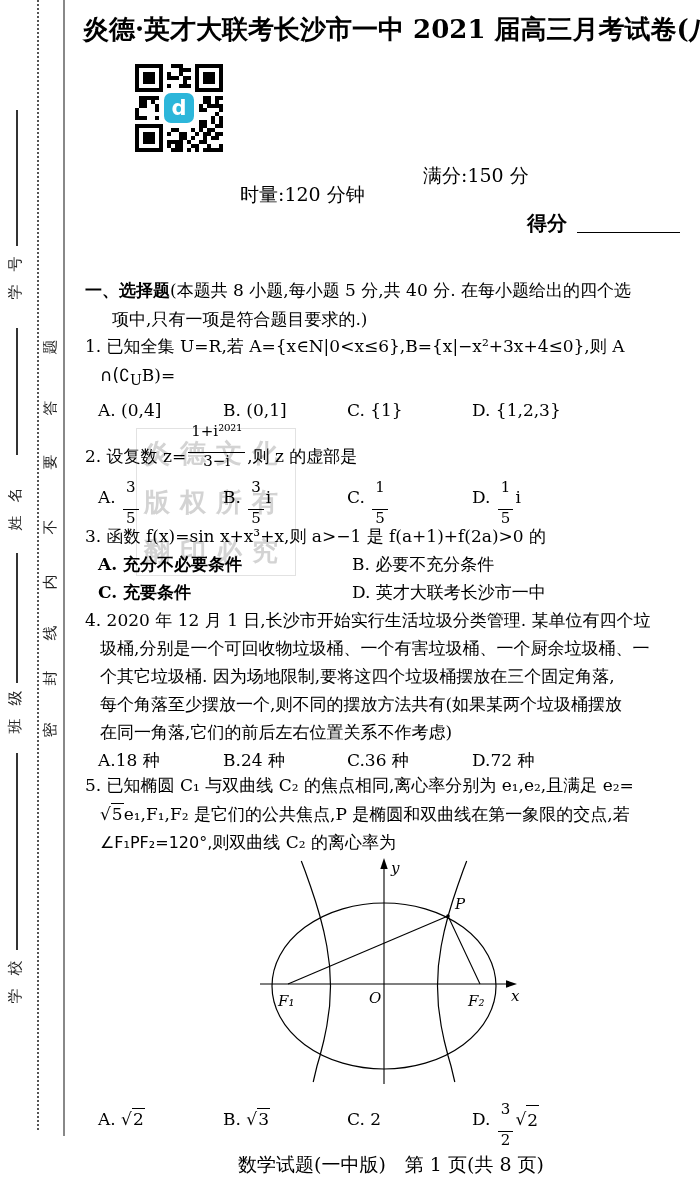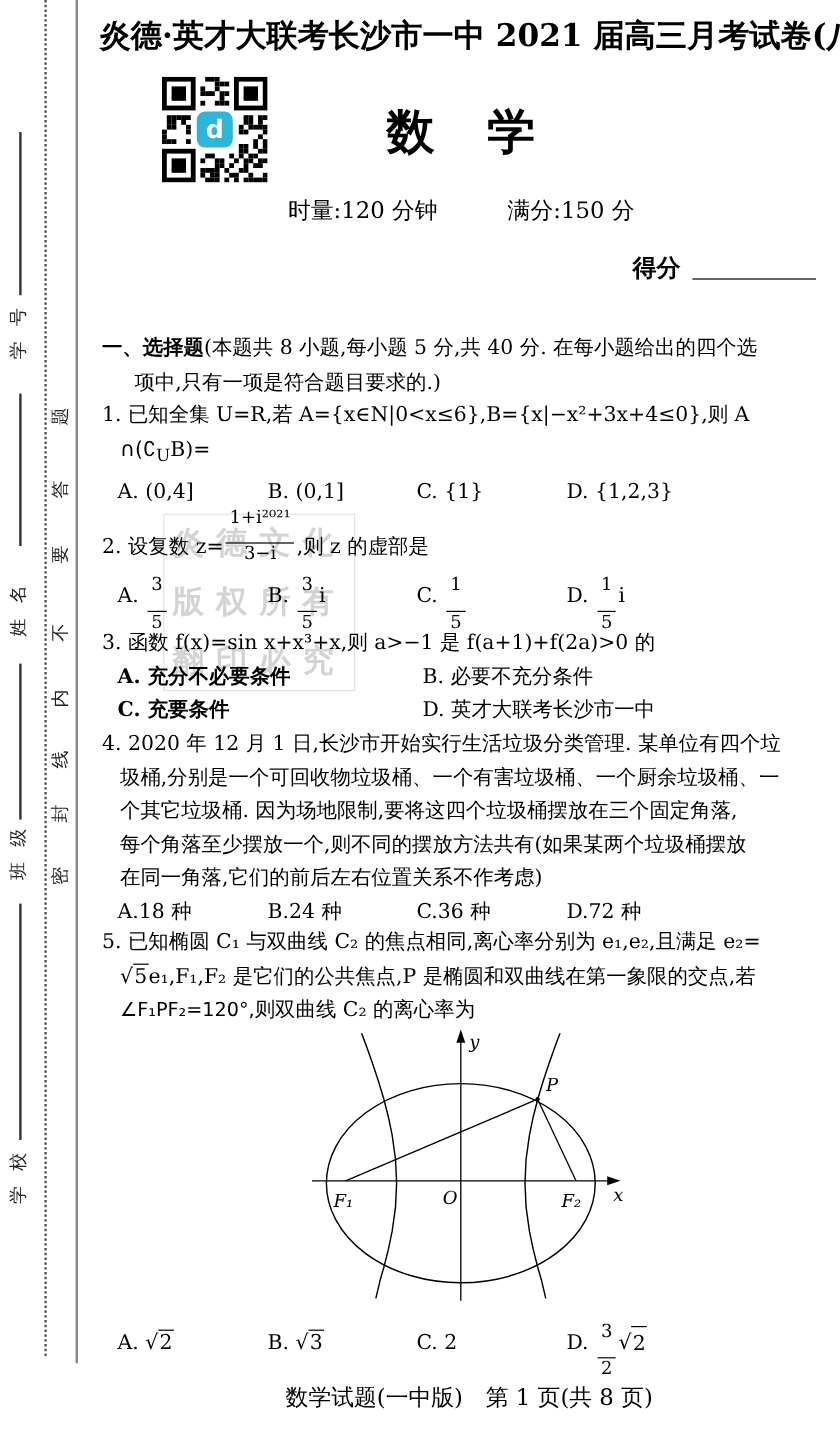--- a/index.html
+++ b/index.html
@@ -209,22 +209,21 @@
           <rect x="8" y="68" width="12" height="12"></rect>
       </g>
       <g>
         <rect x="26" y="26" width="36" height="36" rx="8" fill="#fff"></rect>
         <rect x="29" y="29" width="30" height="30" rx="7" fill="#2cb6da"></rect>
       </g>
     </svg>
   </div>
   <div class="qr-logo-letter">d</div>
 
-  <div class="subject">数　学</div>
-  <span class="meta" style="left:240px;">时量:120 分钟</span>
+  <span class="meta" style="left:240px;margin-top:19px;">时量:120 分钟</span>
   <span class="meta" style="left:423px;">满分:150 分</span>
   <span class="score-label">得分</span>
   <span class="score-blank"></span>
 
   <div class="blk" style="top:276px;line-height:29px;">
     <div><span class="b">一、选择题</span><span>(本题共 8 小题,每小题 5 分,共 40 分. 在每小题给出的四个选</span></div>
     <div class="ind2">项中,只有一项是符合题目要求的.)</div>
   </div>
 
   <div class="blk" style="top:332px;line-height:29px;">

